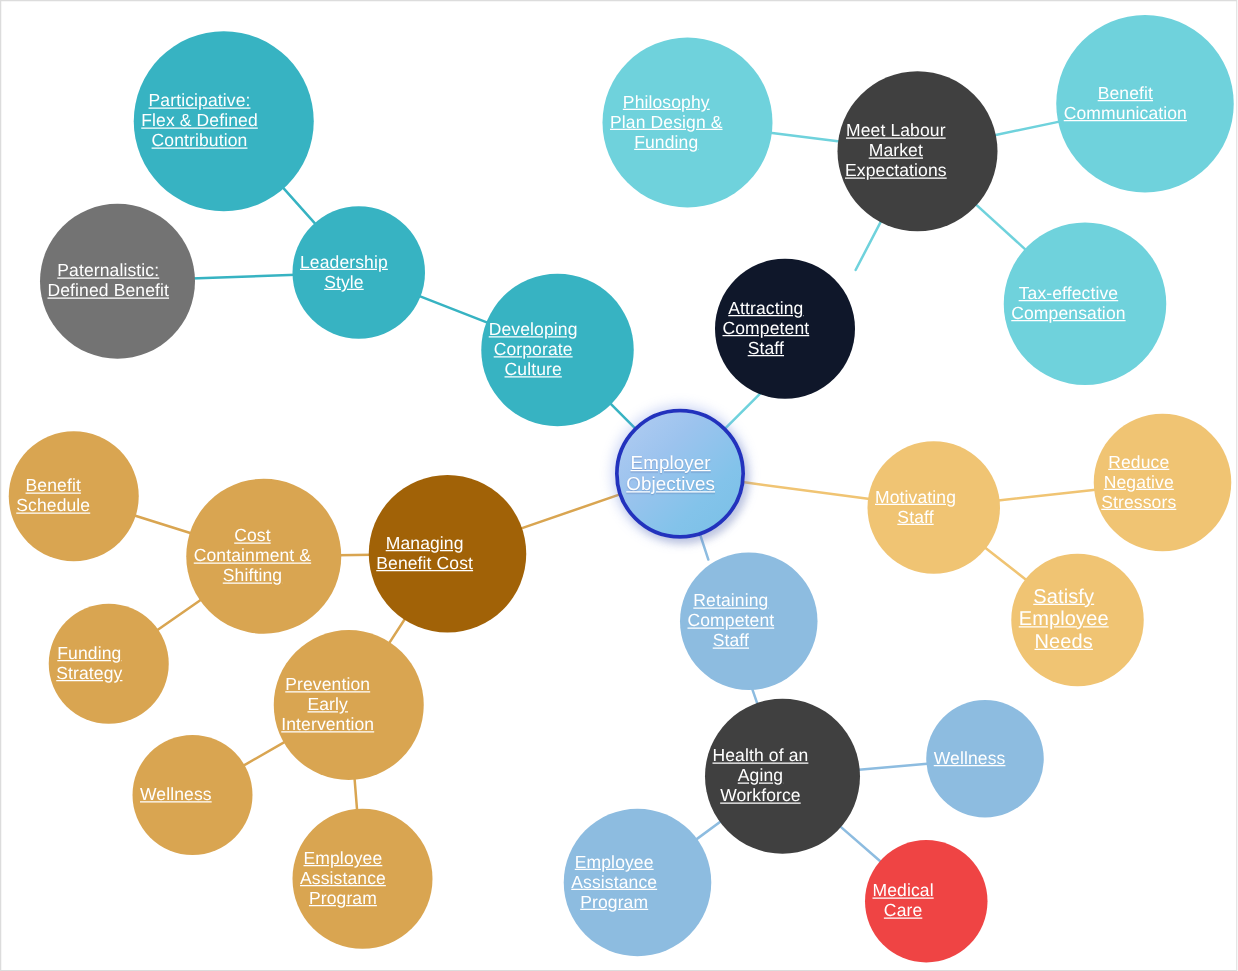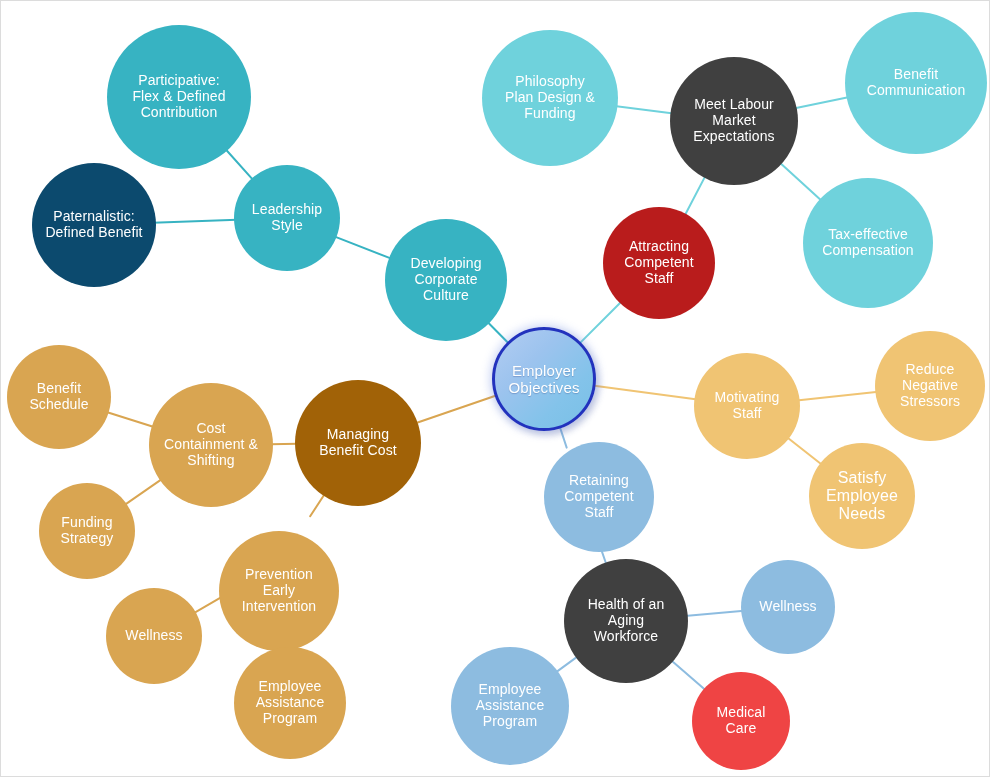--- a/index.html
+++ b/index.html
@@ -29,27 +29,27 @@
     width: 990px;
     height: 777px;
     pointer-events: none;
   }
 
   .node {
     position: absolute;
     border-radius: 50%;
     display: flex;
     align-items: center;
-    justify-content: center;
     text-align: center;
     color: #ffffff;
     box-sizing: border-box;
     line-height: 1.14;
     letter-spacing: 0.1px;
     user-select: none;
+    text-decoration: underline;
   }
 
   .node-label {
     display: block;
     padding: 0 6px;
     white-space: pre-line;
   }
 
   .node.center {
     border: 3px solid #2232bd;
@@ -101,25 +101,25 @@
       </div>
       <div class="node" style="left: 233px; top: 164px; width: 106px; height: 106px; font-size: 14px; background: rgb(55, 179, 194); z-index: 10;">
         <span class="node-label">Leadership
 Style</span>
       </div>
       <div class="node" style="left: 106px; top: 24px; width: 144px; height: 144px; font-size: 14px; background: rgb(55, 179, 194); z-index: 10;">
         <span class="node-label">Participative:
 Flex &amp; Defined
 Contribution</span>
       </div>
-      <div class="node" style="left: 31px; top: 162px; width: 124px; height: 124px; font-size: 14px; background: #0c4a6e; z-index: 10;">
+      <div class="node" style="left: 31px; top: 162px; width: 124px; height: 124px; font-size: 14px; background: #737373; z-index: 10;">
         <span class="node-label">Paternalistic:
 Defined Benefit</span>
       </div>
-      <div class="node" style="left: 602px; top: 206px; width: 112px; height: 112px; font-size: 14px; background: #b91c1c; z-index: 10;">
+      <div class="node" style="left: 571px; top: 206px; width: 112px; height: 112px; font-size: 14px; background: #0f172a; z-index: 10;">
         <span class="node-label">Attracting
 Competent
 Staff</span>
       </div>
       <div class="node" style="left: 669px; top: 56px; width: 128px; height: 128px; font-size: 14px; background: #404040; z-index: 10;">
         <span class="node-label">Meet Labour
 Market
 Expectations</span>
       </div>
       <div class="node" style="left: 481px; top: 29px; width: 136px; height: 136px; font-size: 14px; background: rgb(111, 210, 220); z-index: 10;">
@@ -145,21 +145,21 @@
 Shifting</span>
       </div>
       <div class="node" style="left: 6px; top: 344px; width: 104px; height: 104px; font-size: 14px; background: rgb(217, 165, 81); z-index: 10;">
         <span class="node-label">Benefit
 Schedule</span>
       </div>
       <div class="node" style="left: 38px; top: 482px; width: 96px; height: 96px; font-size: 14px; background: rgb(217, 165, 81); z-index: 10;">
         <span class="node-label">Funding
 Strategy</span>
       </div>
-      <div class="node" style="left: 218px; top: 530px; width: 120px; height: 120px; font-size: 14px; background: rgb(217, 165, 81); z-index: 10;">
+      <div class="node" style="left: 218px; top: 503px; width: 120px; height: 120px; font-size: 14px; background: rgb(217, 165, 81); z-index: 10;">
         <span class="node-label">Prevention
 Early
 Intervention</span>
       </div>
       <div class="node" style="left: 105px; top: 587px; width: 96px; height: 96px; font-size: 14px; background: rgb(217, 165, 81); z-index: 10;">
         <span class="node-label">Wellness</span>
       </div>
       <div class="node" style="left: 233px; top: 646px; width: 112px; height: 112px; font-size: 14px; background: rgb(217, 165, 81); z-index: 10;">
         <span class="node-label">Employee
 Assistance

